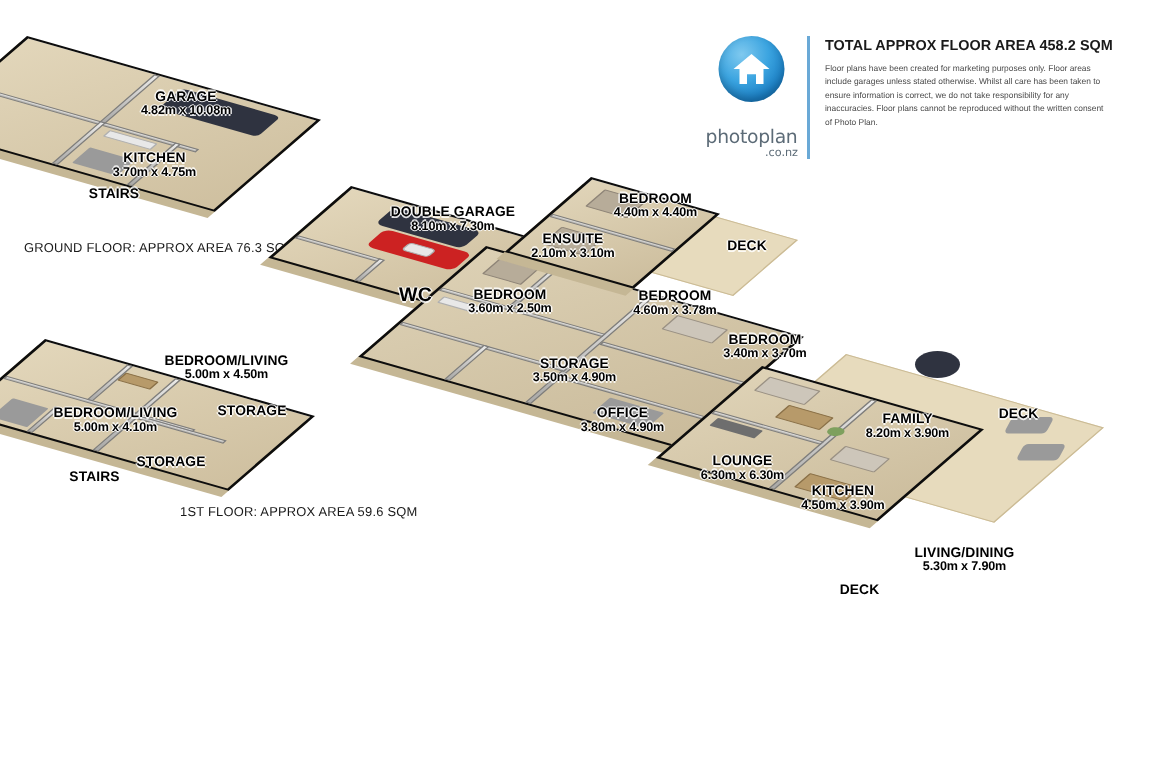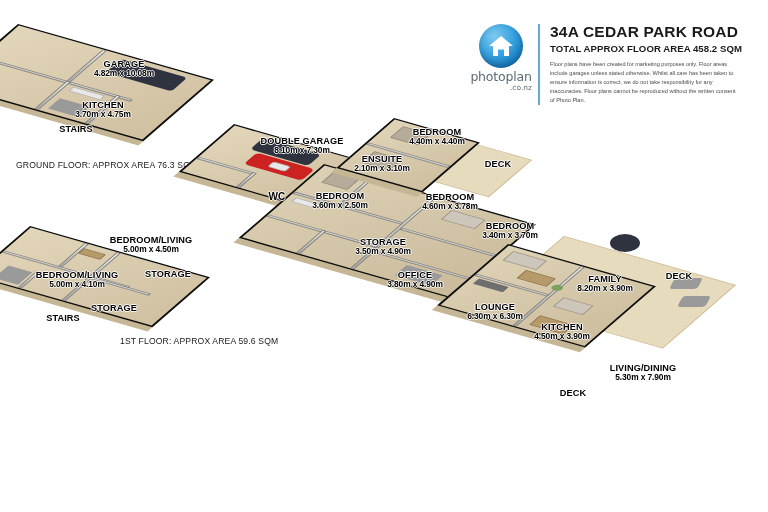--- a/index.html
+++ b/index.html
@@ -33,21 +33,21 @@
     padding-top: 2px;
   }
   .logo-circle {
     width: 44px; height: 44px;
     border-radius: 50%;
     background: radial-gradient(circle at 35% 28%, #7fc9ef 0%, #3ba4e0 42%, #1b7fc4 72%, #156aa8 100%);
     display: flex; align-items: center; justify-content: center;
     box-shadow: inset 0 -3px 6px rgba(0,0,0,0.22);
   }
   .logo-word {
-    margin-top: 3px;
+    margin-top: 17px;
     font-size: 12.5px;
     color: #5c6b77;
     letter-spacing: -0.2px;
     line-height: 1;
     font-family: "DejaVu Sans", sans-serif;
   }
   .logo-sub {
     font-size: 7.5px;
     color: #5c6b77;
     align-self: flex-end;
@@ -106,21 +106,21 @@
     white-space: nowrap;
     line-height: 1.12;
     text-shadow:
        1px 0 0 rgba(255,255,255,0.85), -1px 0 0 rgba(255,255,255,0.85),
        0 1px 0 rgba(255,255,255,0.85), 0 -1px 0 rgba(255,255,255,0.85);
     pointer-events: none;
     transform: translate(-50%, -50%);
   }
   .lbl .nm { font-size: 9.2px; letter-spacing: 0.1px; display:block; }
   .lbl .dim { font-size: 8.4px; letter-spacing: -0.1px; display:block; }
-  .lbl.sm .nm { font-size: 10px; }
+  .lbl.sm .nm { font-size: 13px; }
 
   .caption {
     position: absolute;
     font-size: 8.6px;
     color: #1a1a1a;
     letter-spacing: 0.15px;
     white-space: nowrap;
     font-weight: normal;
   }
 
@@ -149,21 +149,20 @@
           <path d="M13 2 L25 12 L21 12 L21 22 L16 22 L16 15.5 L10 15.5 L10 22 L5 22 L5 12 L1 12 Z" fill="#ffffff"></path>
         </svg>
       </div>
       <div class="logo-word">photoplan</div>
       <div class="logo-sub">.co.nz</div>
     </div>
 
     <div class="header-divider"></div>
 
     <div class="header-text">
-      <div class="title">34A CEDAR PARK ROAD</div>
       <div class="subtitle">TOTAL APPROX FLOOR AREA 458.2 SQM</div>
       <div class="disclaimer">Floor plans have been created for marketing purposes only. Floor areas include garages unless stated otherwise. Whilst all care has been taken to ensure information is correct, we do not take responsibility for any inaccuracies. Floor plans cannot be reproduced without the written consent of Photo Plan.</div>
     </div>
   </div>
 
   <div class="plan" style="left:0px; top:0px; width:240px; height:180px;padding-left:17px;">
 
     <div style="position:absolute; left:18px; top:24px; width:196px; height:118px;
                 transform: matrix(1,0.285,-0.60,0.52,0,0); transform-origin: 0 0;">
 

